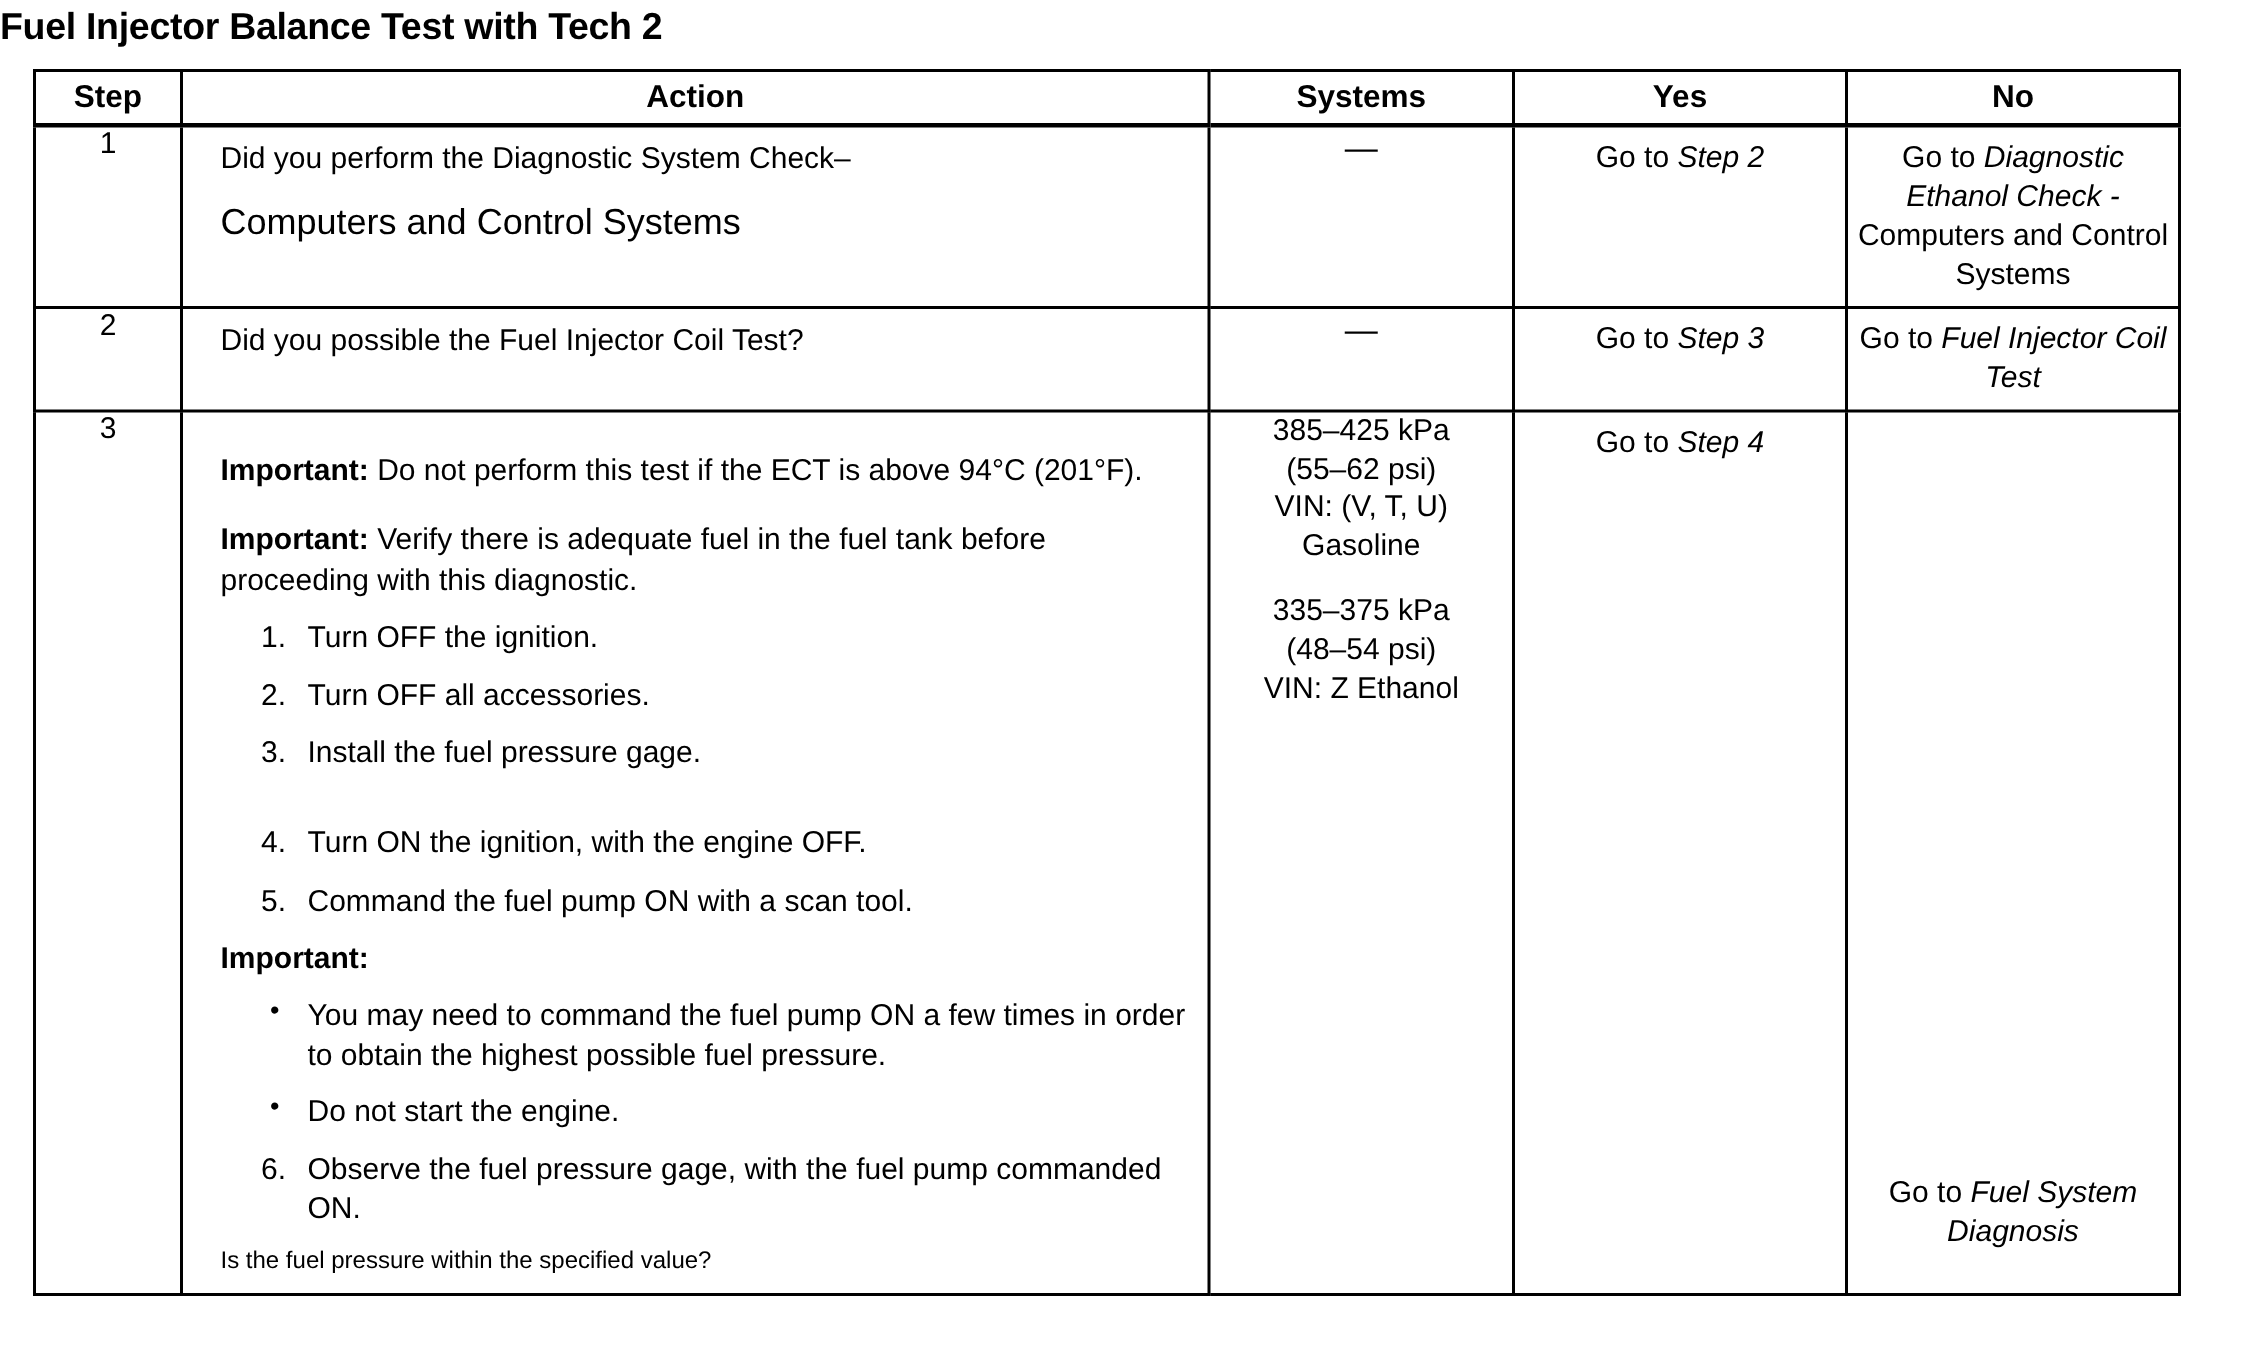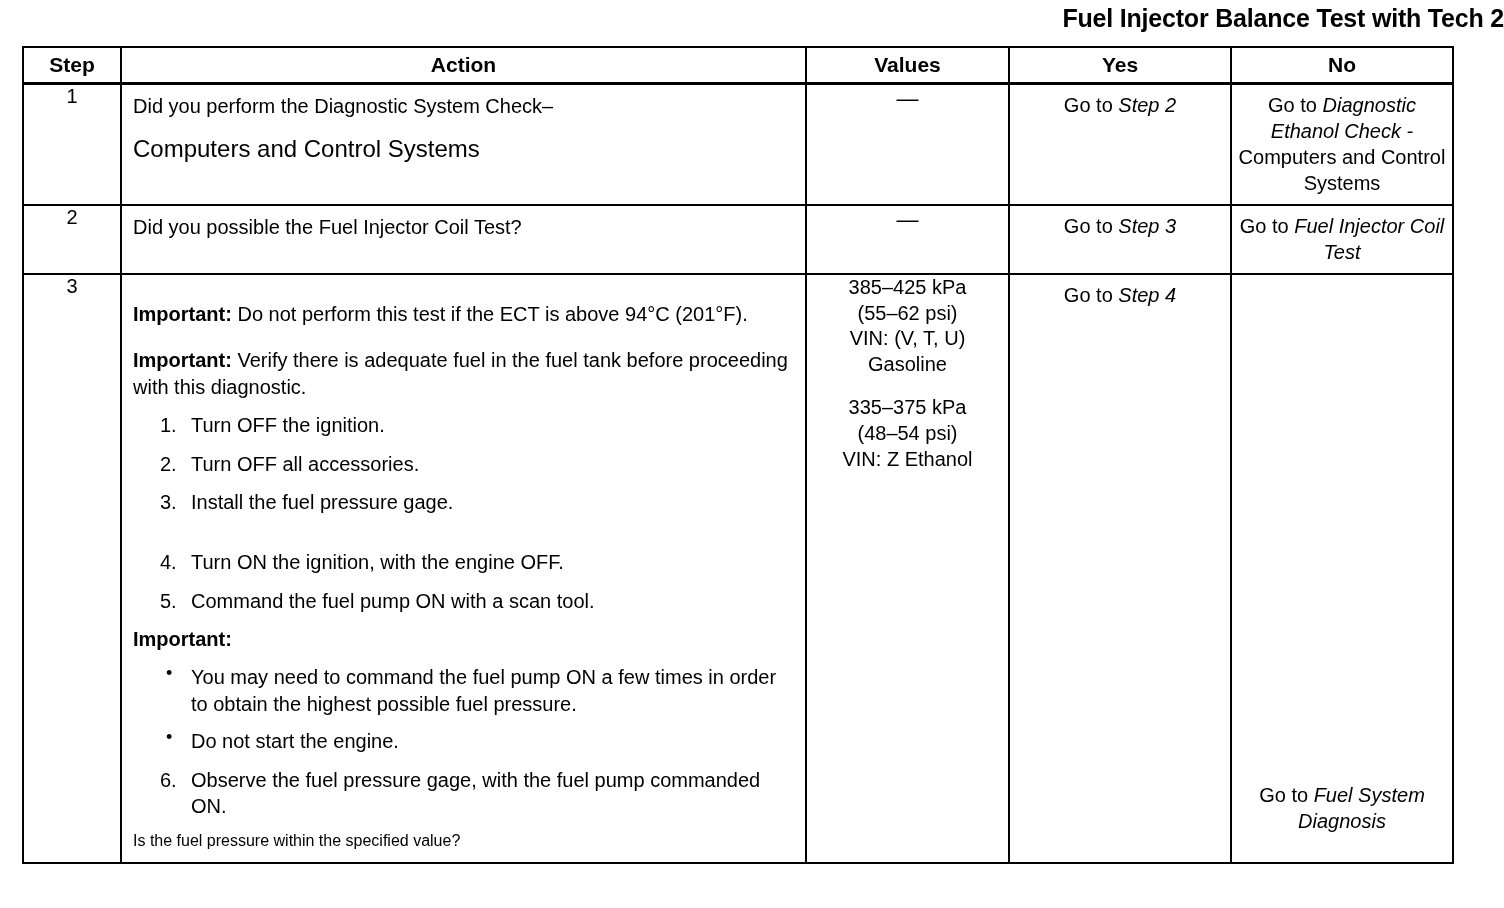--- a/index.html
+++ b/index.html
@@ -19,21 +19,21 @@
     position: relative;
     width: 1504px;
     height: 908px;
   }
 
   .doc-title {
     position: absolute;
     left: 0;
     top: 4px;
     width: 1504px;
-    text-align: right;
+    text-align: left;
     font-size: 25px;
     font-weight: bold;
     letter-spacing: -0.2px;
   }
 
   .table-wrap {
     position: absolute;
     left: 22px;
     top: 46px;
     width: 1250px;
@@ -62,21 +62,21 @@
   
   tr.hdr th {
     height: 34px;
     text-align: center;
     vertical-align: middle;
     font-size: 21px;
     font-weight: bold;
     border-bottom-width: 3px;
   }
 
-  .cell-pad { padding: 6px 9px 6px 11px; }
+  .cell-pad { padding: 6px 9px 6px 25px; }
 
   
   td.step-cell {
     text-align: center;
     vertical-align: middle;
     font-size: 20px;
   }
 
   
   td.values-cell {
@@ -158,21 +158,21 @@
         <col class="c-action">
         <col class="c-values">
         <col class="c-yes">
         <col class="c-no">
       </colgroup>
 
       <thead>
         <tr class="hdr">
           <th>Step</th>
           <th>Action</th>
-          <th>Values</th>
+          <th>Systems</th>
           <th>Yes</th>
           <th>No</th>
         </tr>
       </thead>
 
       <tbody>
 
         <tr>
           <td class="step-cell">1</td>
 

